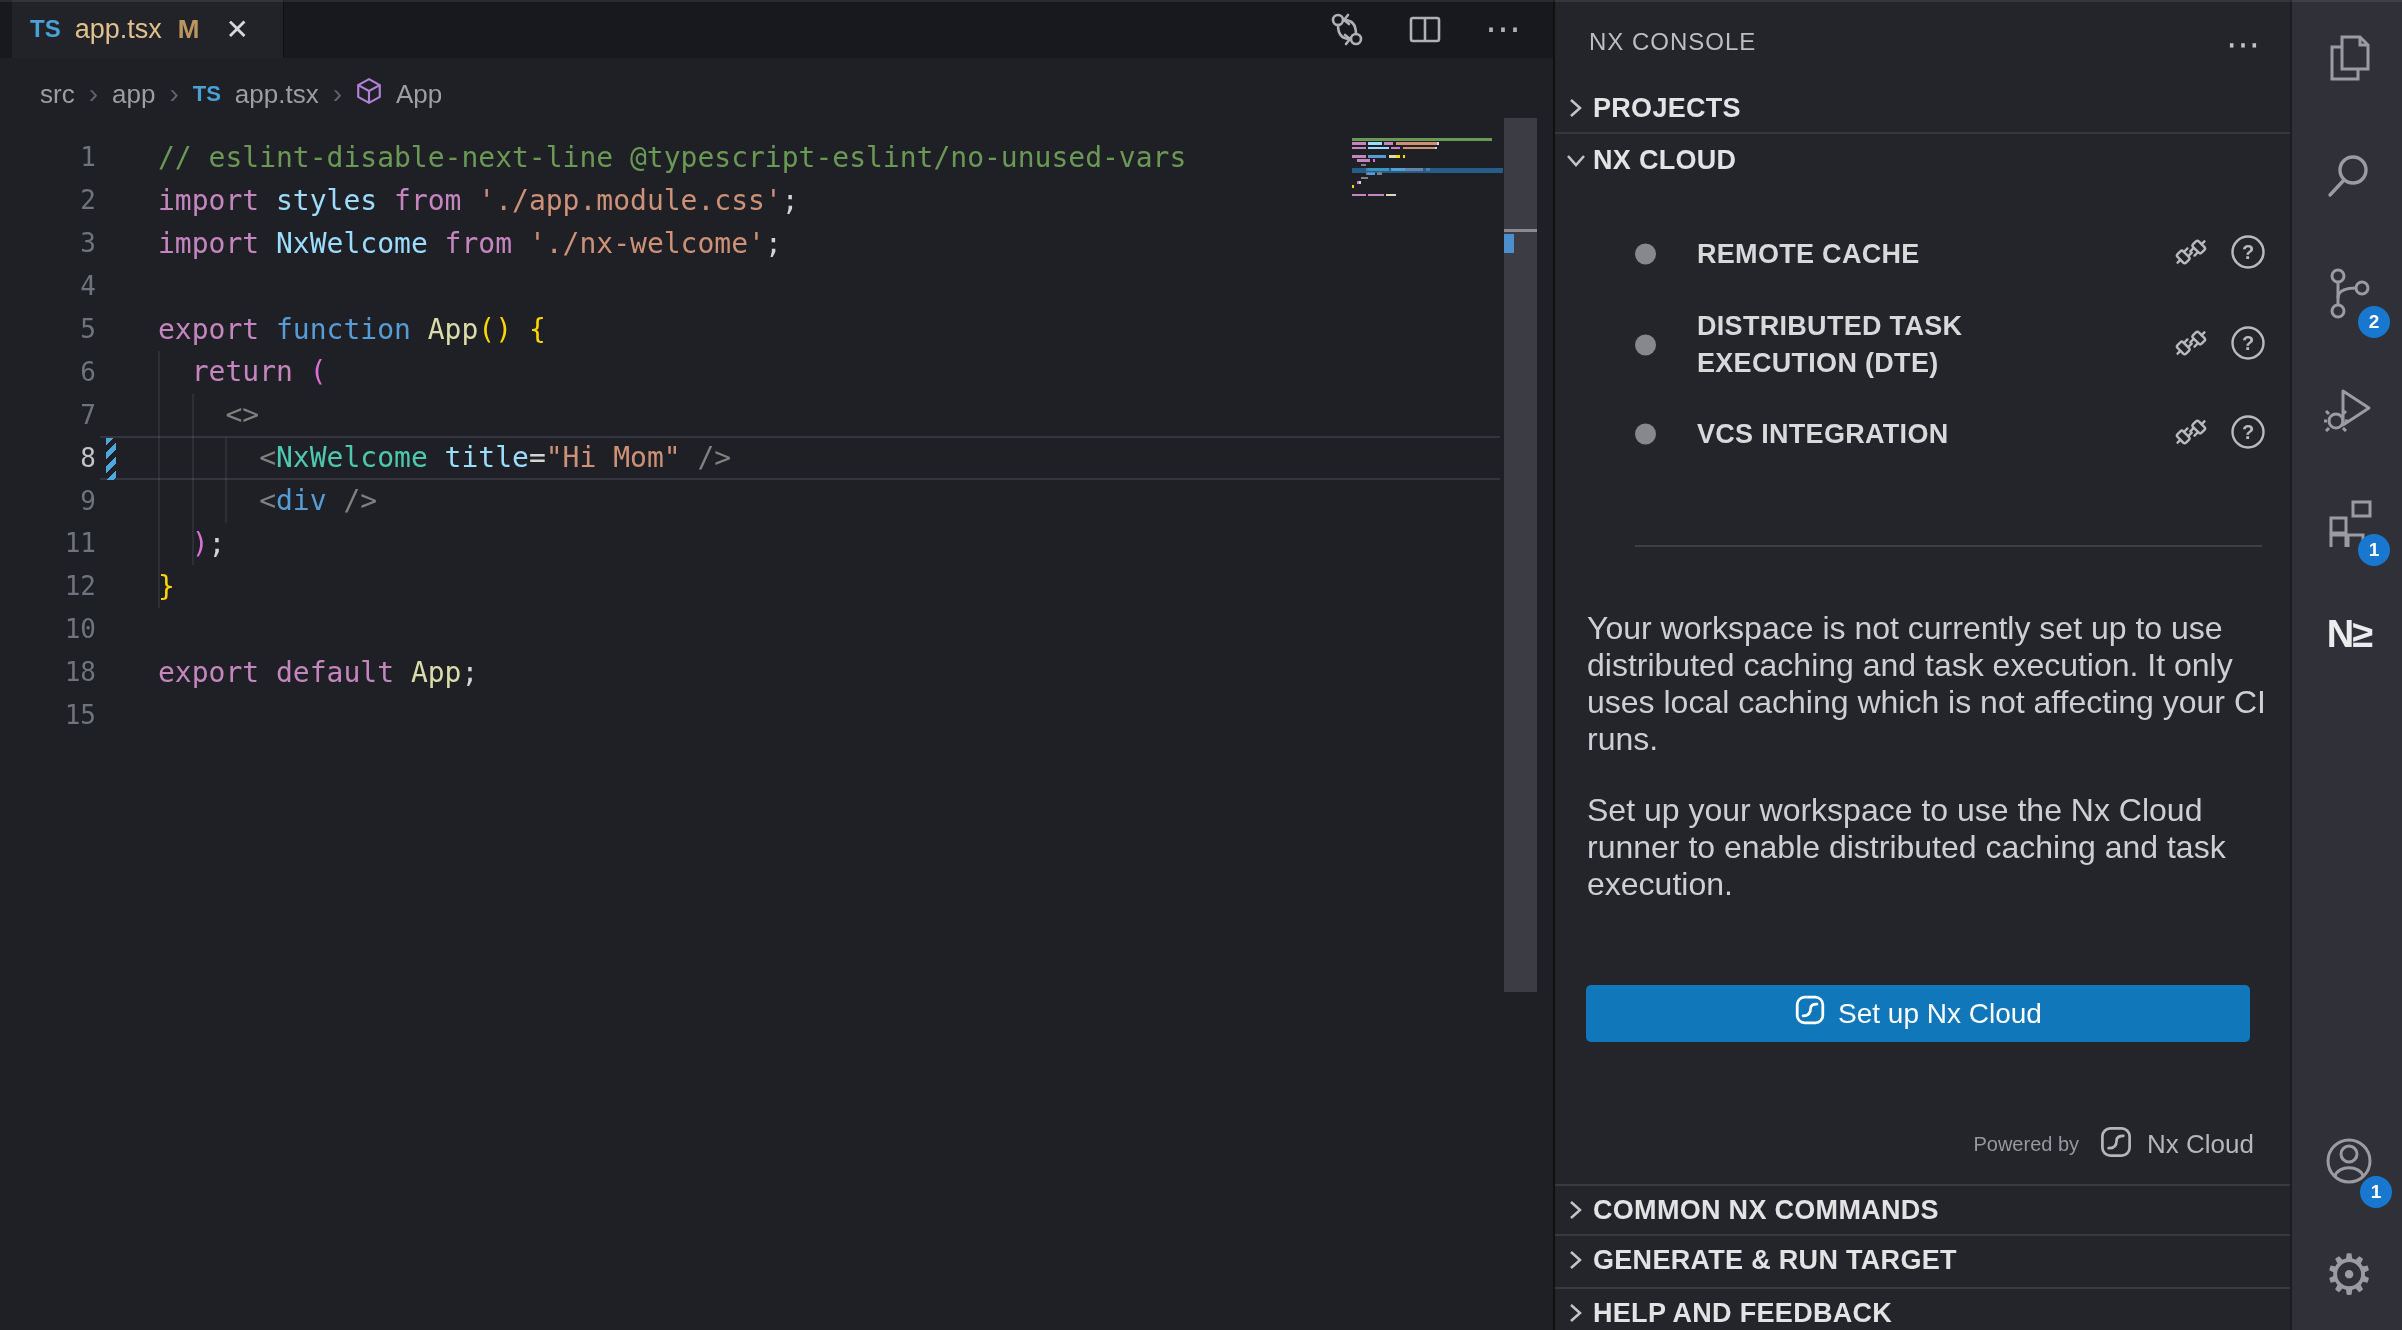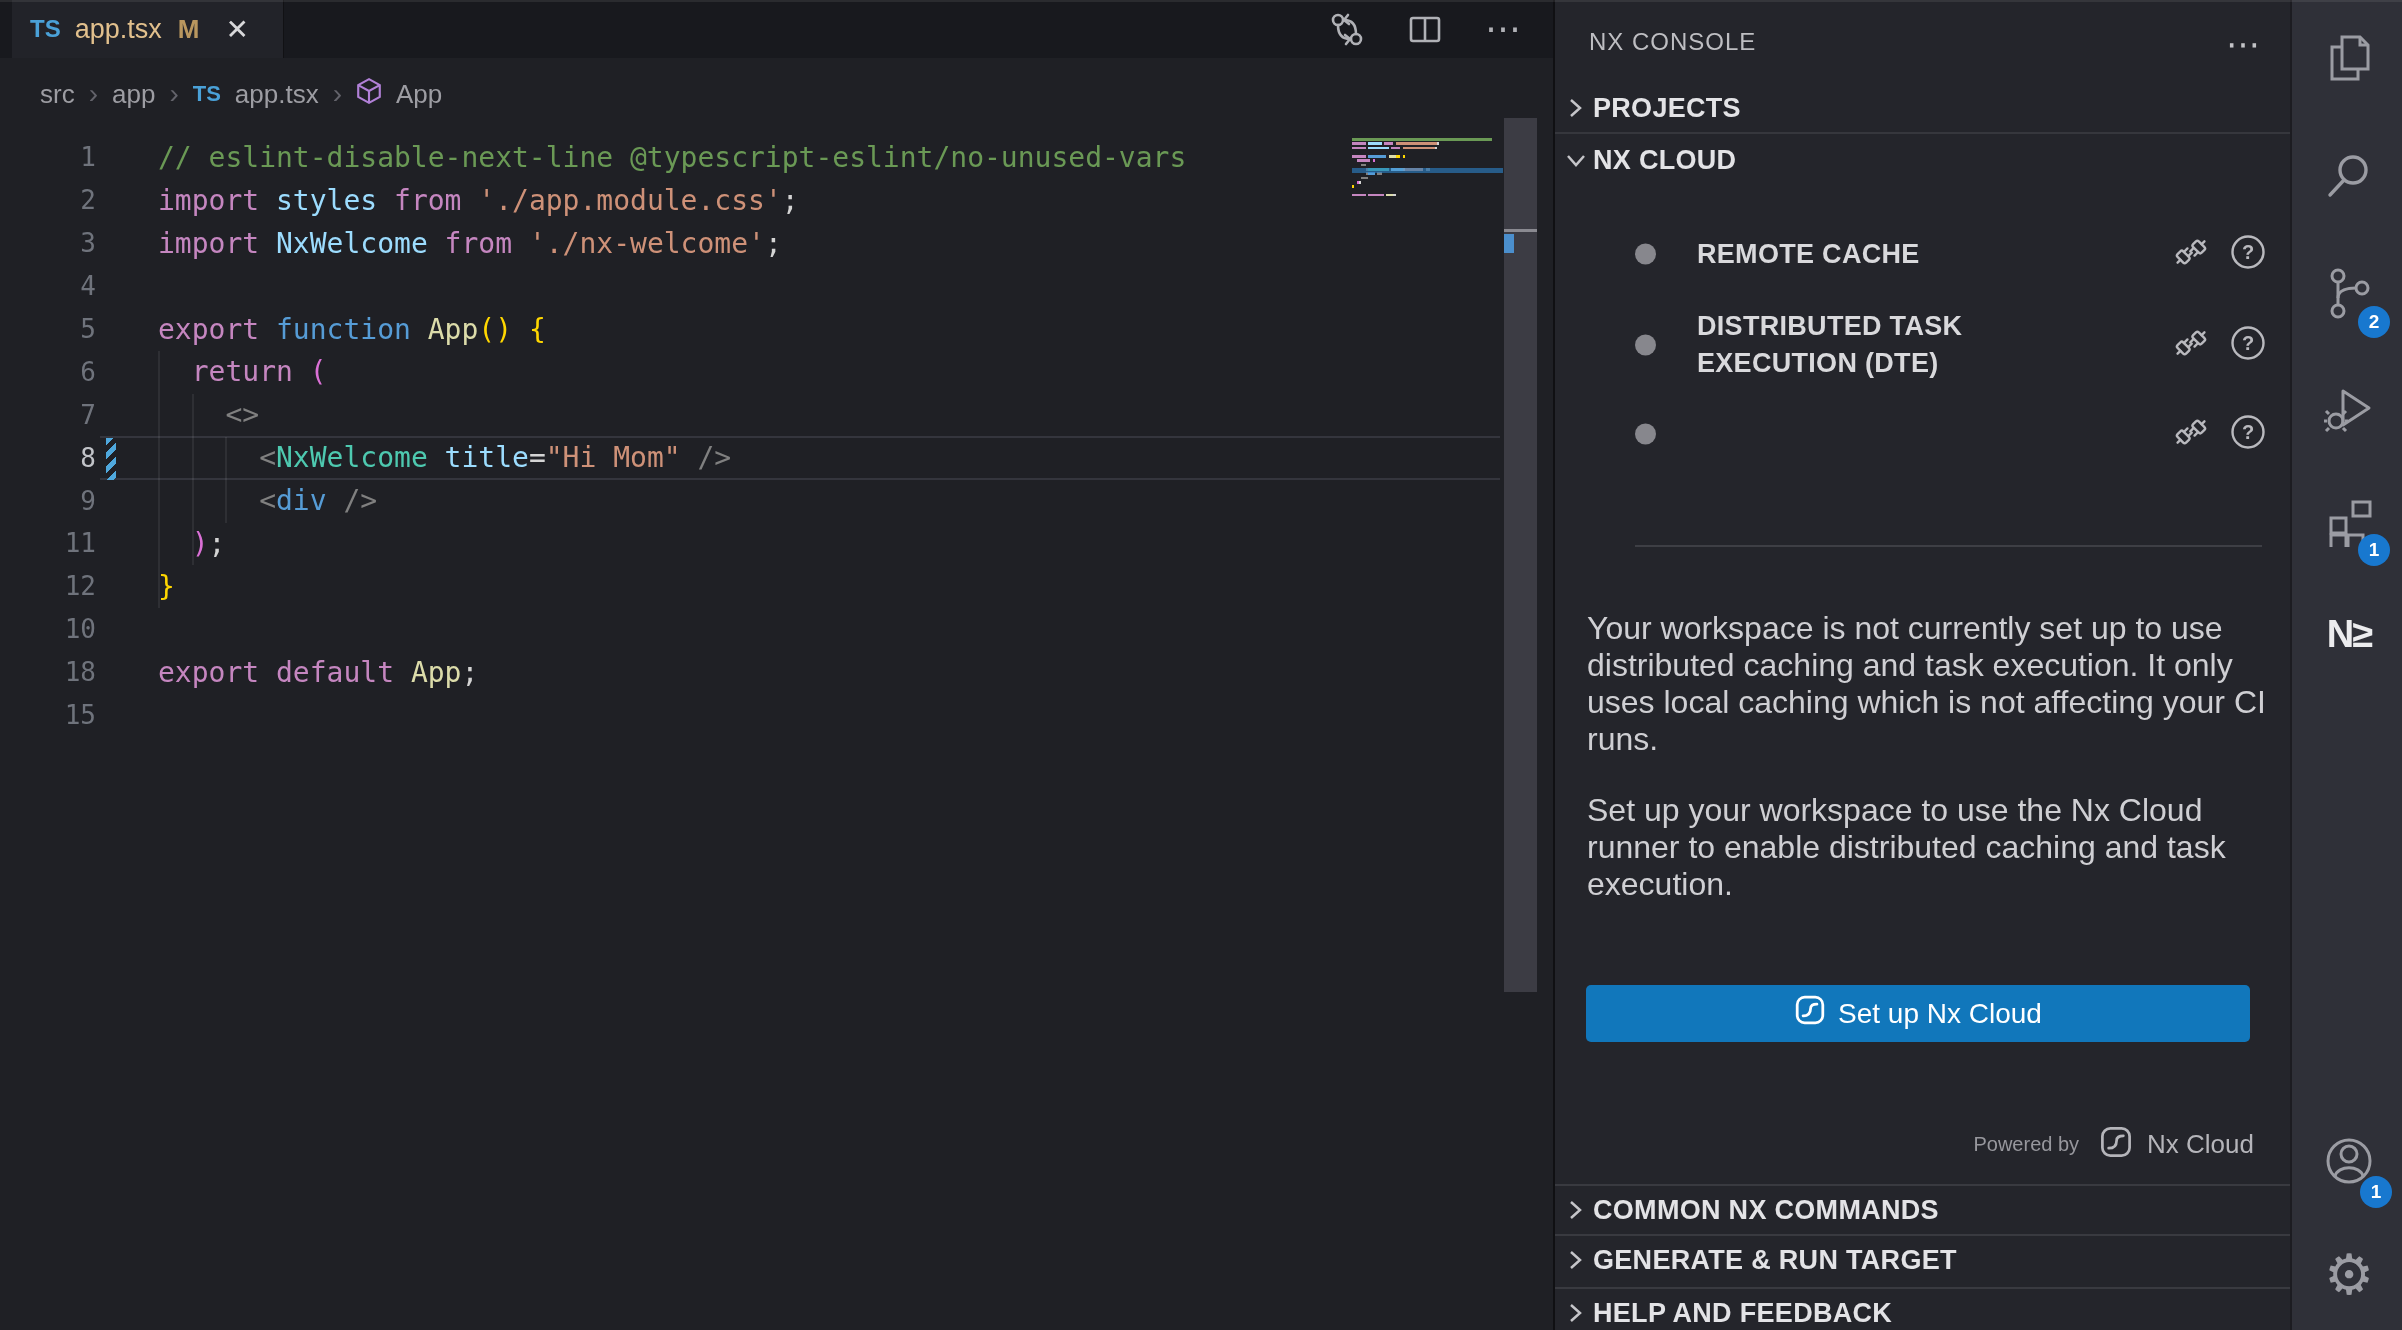--- a/index.html
+++ b/index.html
@@ -325,20 +325,21 @@
       <span class="f-ic-help">
         <svg width="38" height="38" viewBox="0 0 38 38">
             <circle cx="19" cy="19" r="15.5" fill="none" stroke="#b9b9be" stroke-width="2.4"></circle>
             <text x="19" y="26" text-anchor="middle" font-size="20" font-weight="bold" fill="#b9b9be" font-family="Liberation Sans, sans-serif">?</text>
           </svg>
       </span>
     </div>
 
     <div class="feature f-vcs">
       <span class="fdot"></span>
+      <span class="flabel">VCS INTEGRATION</span>
       <span class="f-ic-plug">
         <svg width="38" height="38" viewBox="0 0 38 38" fill="none" stroke="#b9b9be" stroke-width="2.4" stroke-linecap="round">
           <g transform="rotate(45 19 19)">
             <line x1="21" y1="2" x2="21" y2="6"></line>
               <rect x="15" y="6" width="12" height="8" rx="2"></rect>
             <line x1="18" y1="14" x2="18" y2="19"></line>
               <line x1="24" y1="14" x2="24" y2="19"></line>
             <line x1="14" y1="19" x2="14" y2="24"></line>
               <line x1="20" y1="19" x2="20" y2="24"></line>
             <rect x="11" y="24" width="12" height="8" rx="2"></rect>

